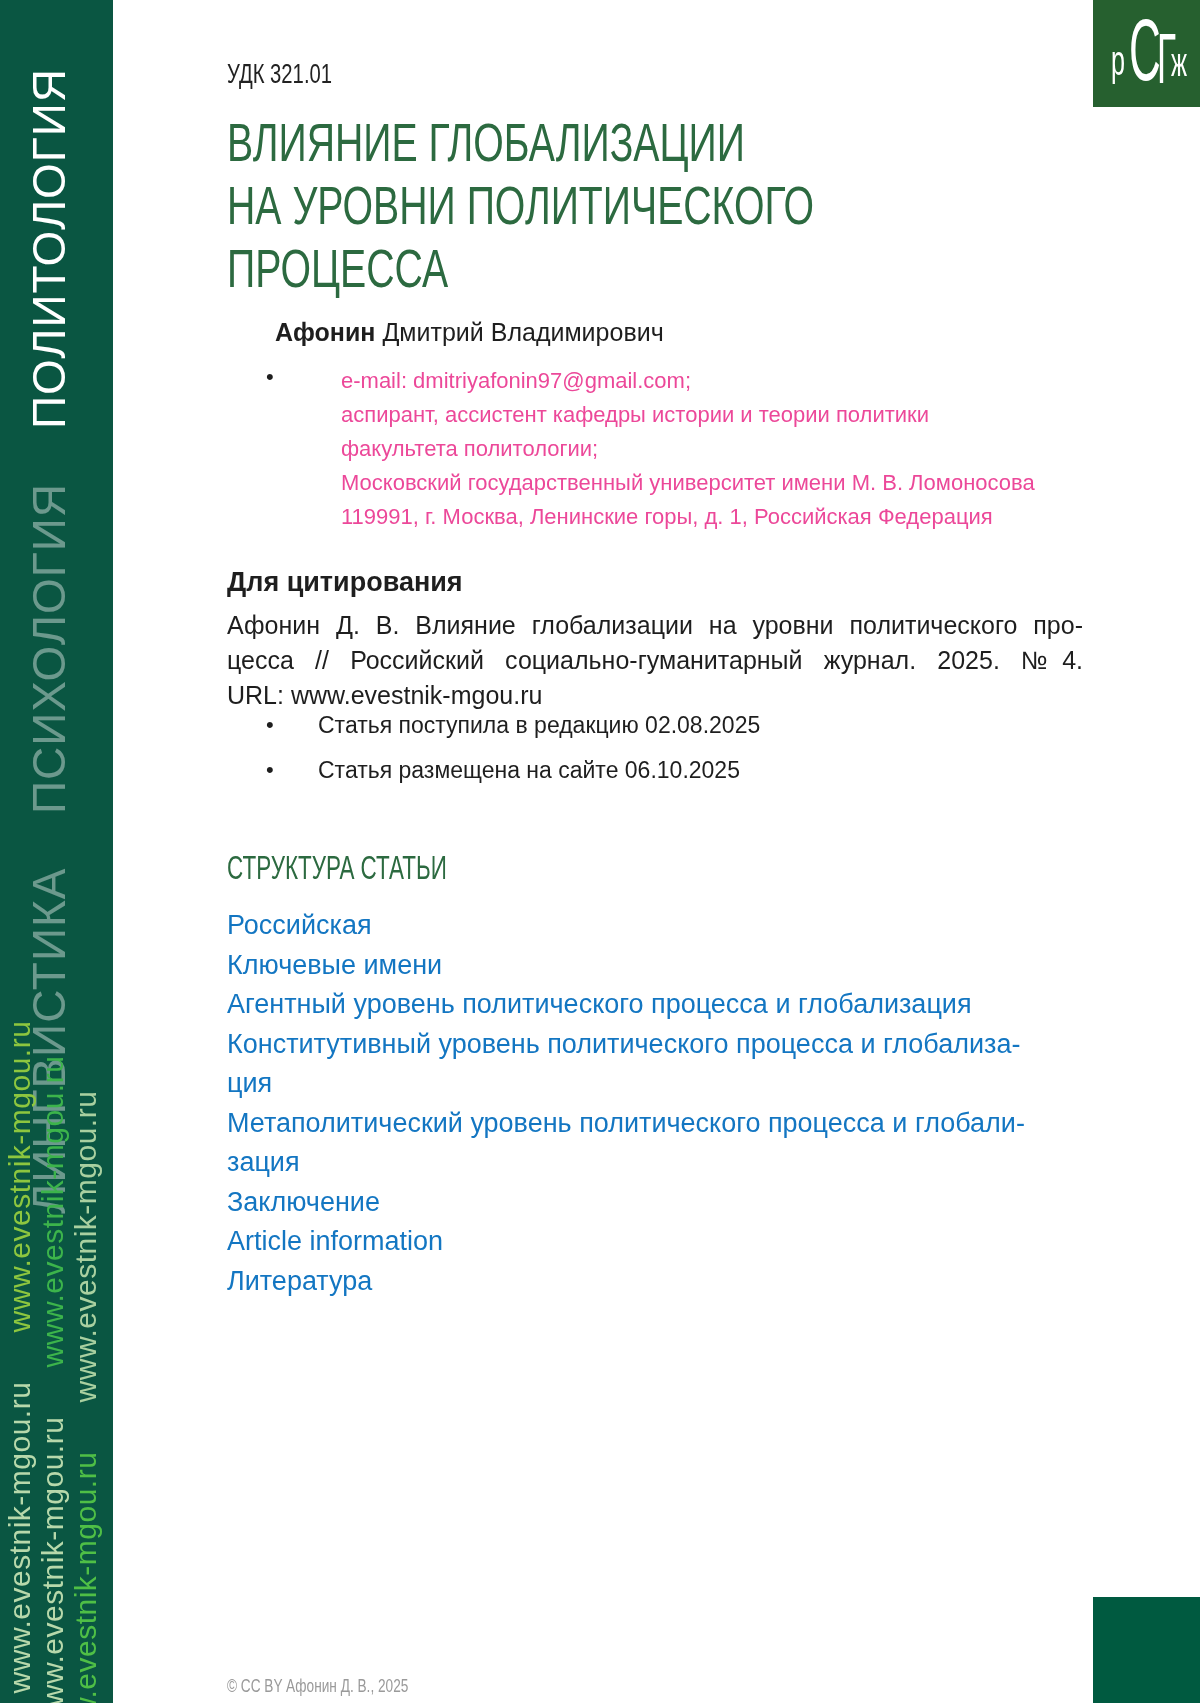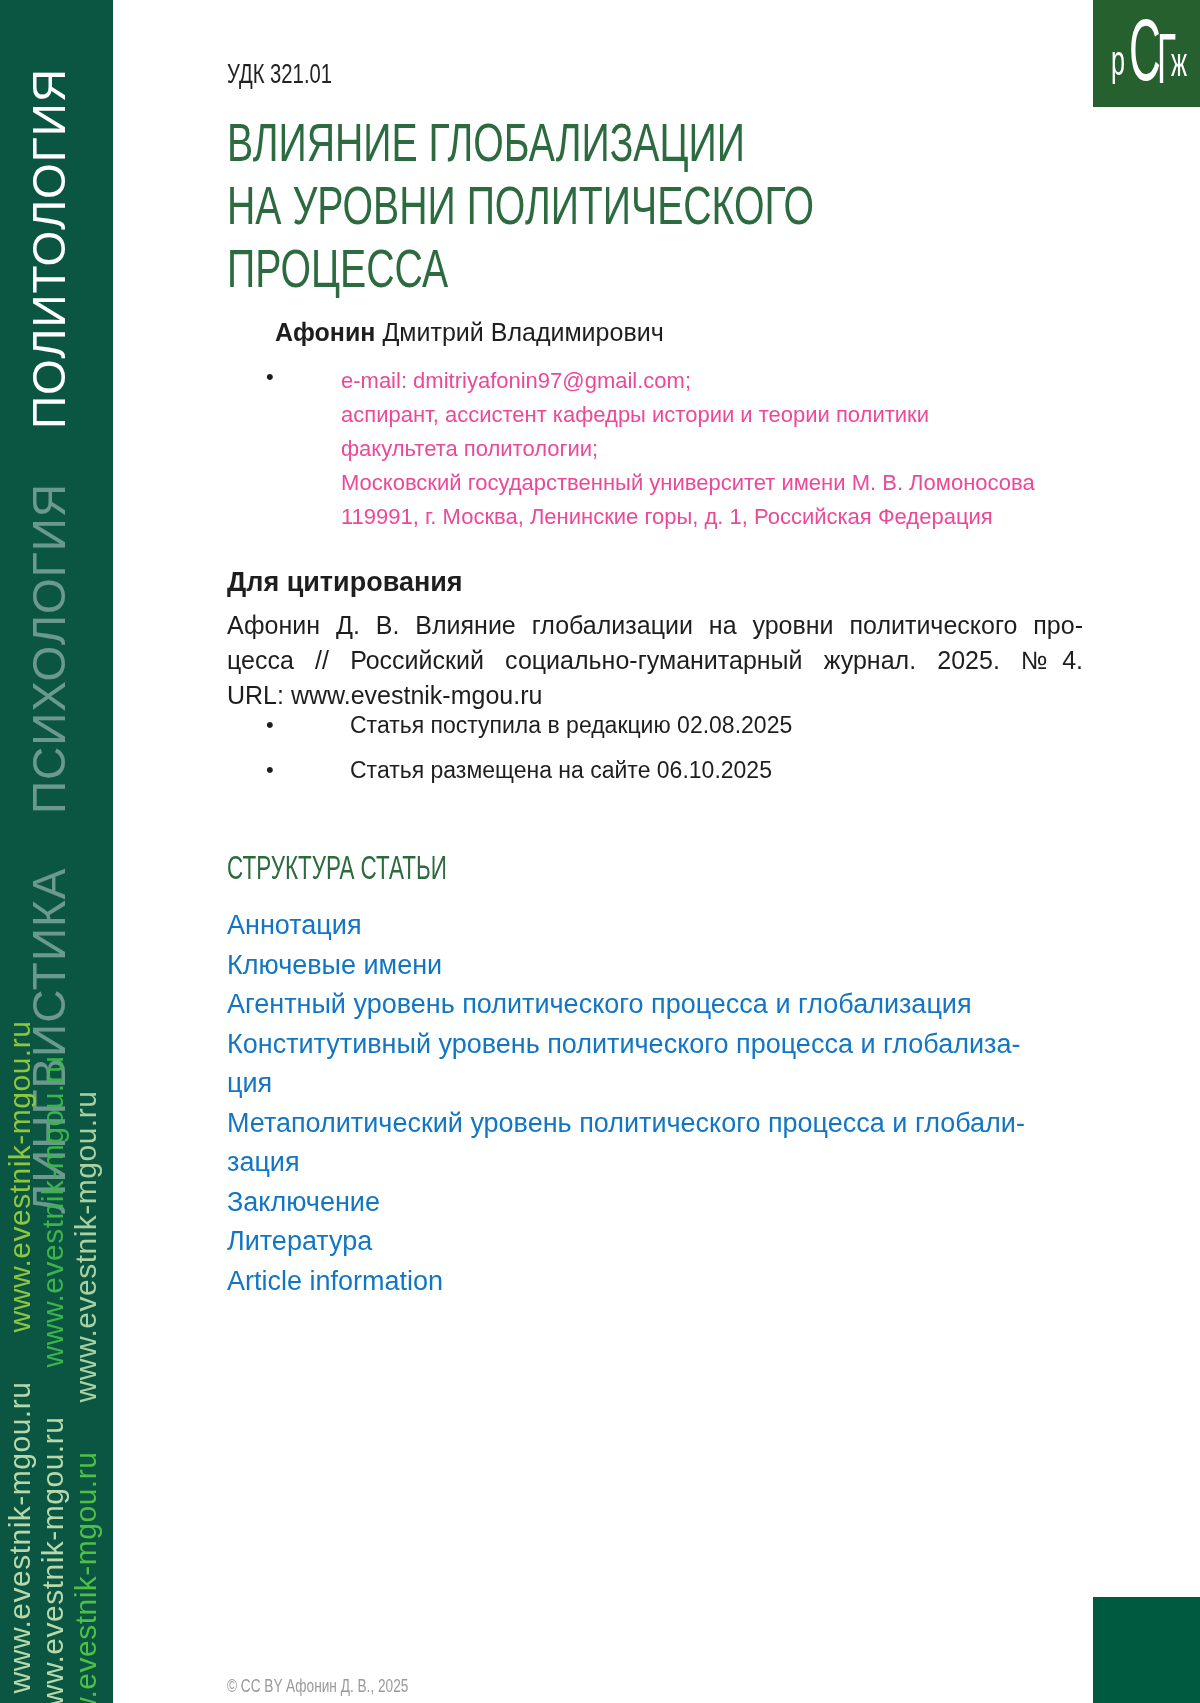--- a/index.html
+++ b/index.html
@@ -83,21 +83,21 @@
   #cite-head{
     position:absolute;left:0;top:558px;
     font-size:27px;font-weight:bold;color:#1e1e1e;white-space:pre;margin-top:9px;
   }
   #cite-lines{position:absolute;left:0;top:598px;width:856px;
     font-size:25px;line-height:35px;color:#1e1e1e;margin-top:10px;}
   .cit-line{text-align:justify;text-align-last:justify;}
   .cit-line.last{text-align:left;text-align-last:left;}
   .date-line{
     position:absolute;left:91px;
-    font-size:23px;color:#1e1e1e;white-space:pre;margin-left:32px;
+    font-size:23px;color:#1e1e1e;white-space:pre;
   }
   #structure-head{
     position:absolute;left:0;top:848px;
     font-size:34px;color:#2c6a40;
     transform:scaleX(0.66);transform-origin:left top;
     white-space:pre;
   }
   #links{
     position:absolute;left:0;top:906px;
     font-size:27px;line-height:39.5px;color:#1376c2;
@@ -171,30 +171,30 @@
     </div>
 
     <div class="bullet" style="top:712px;">•</div>
     <div class="date-line" style="top:712px;">Статья поступила в редакцию 02.08.2025</div>
     <div class="bullet" style="top:757px;">•</div>
     <div class="date-line" style="top:757px;">Статья размещена на сайте 06.10.2025</div>
 
     <div id="structure-head">СТРУКТУРА СТАТЬИ</div>
 
     <div id="links">
-      <div class="link">Аннотация</div>
+      <div class="link">Российская</div>
       <div class="link">Ключевые имени</div>
       <div class="link">Агентный уровень политического процесса и глобализация</div>
       <div class="link">Конститутивный уровень политического процесса и глобализа-
 ция</div>
       <div class="link">Метаполитический уровень политического процесса и глобали-
 зация</div>
       <div class="link">Заключение</div>
+      <div class="link">Article information</div>
       <div class="link">Литература</div>
-      <div class="link">Article information</div>
     </div>
 
     <div id="footer">
       <div>© CC BY Афонин Д. В., 2025</div>
       
     </div>
 
   </div>
 </div>
 

